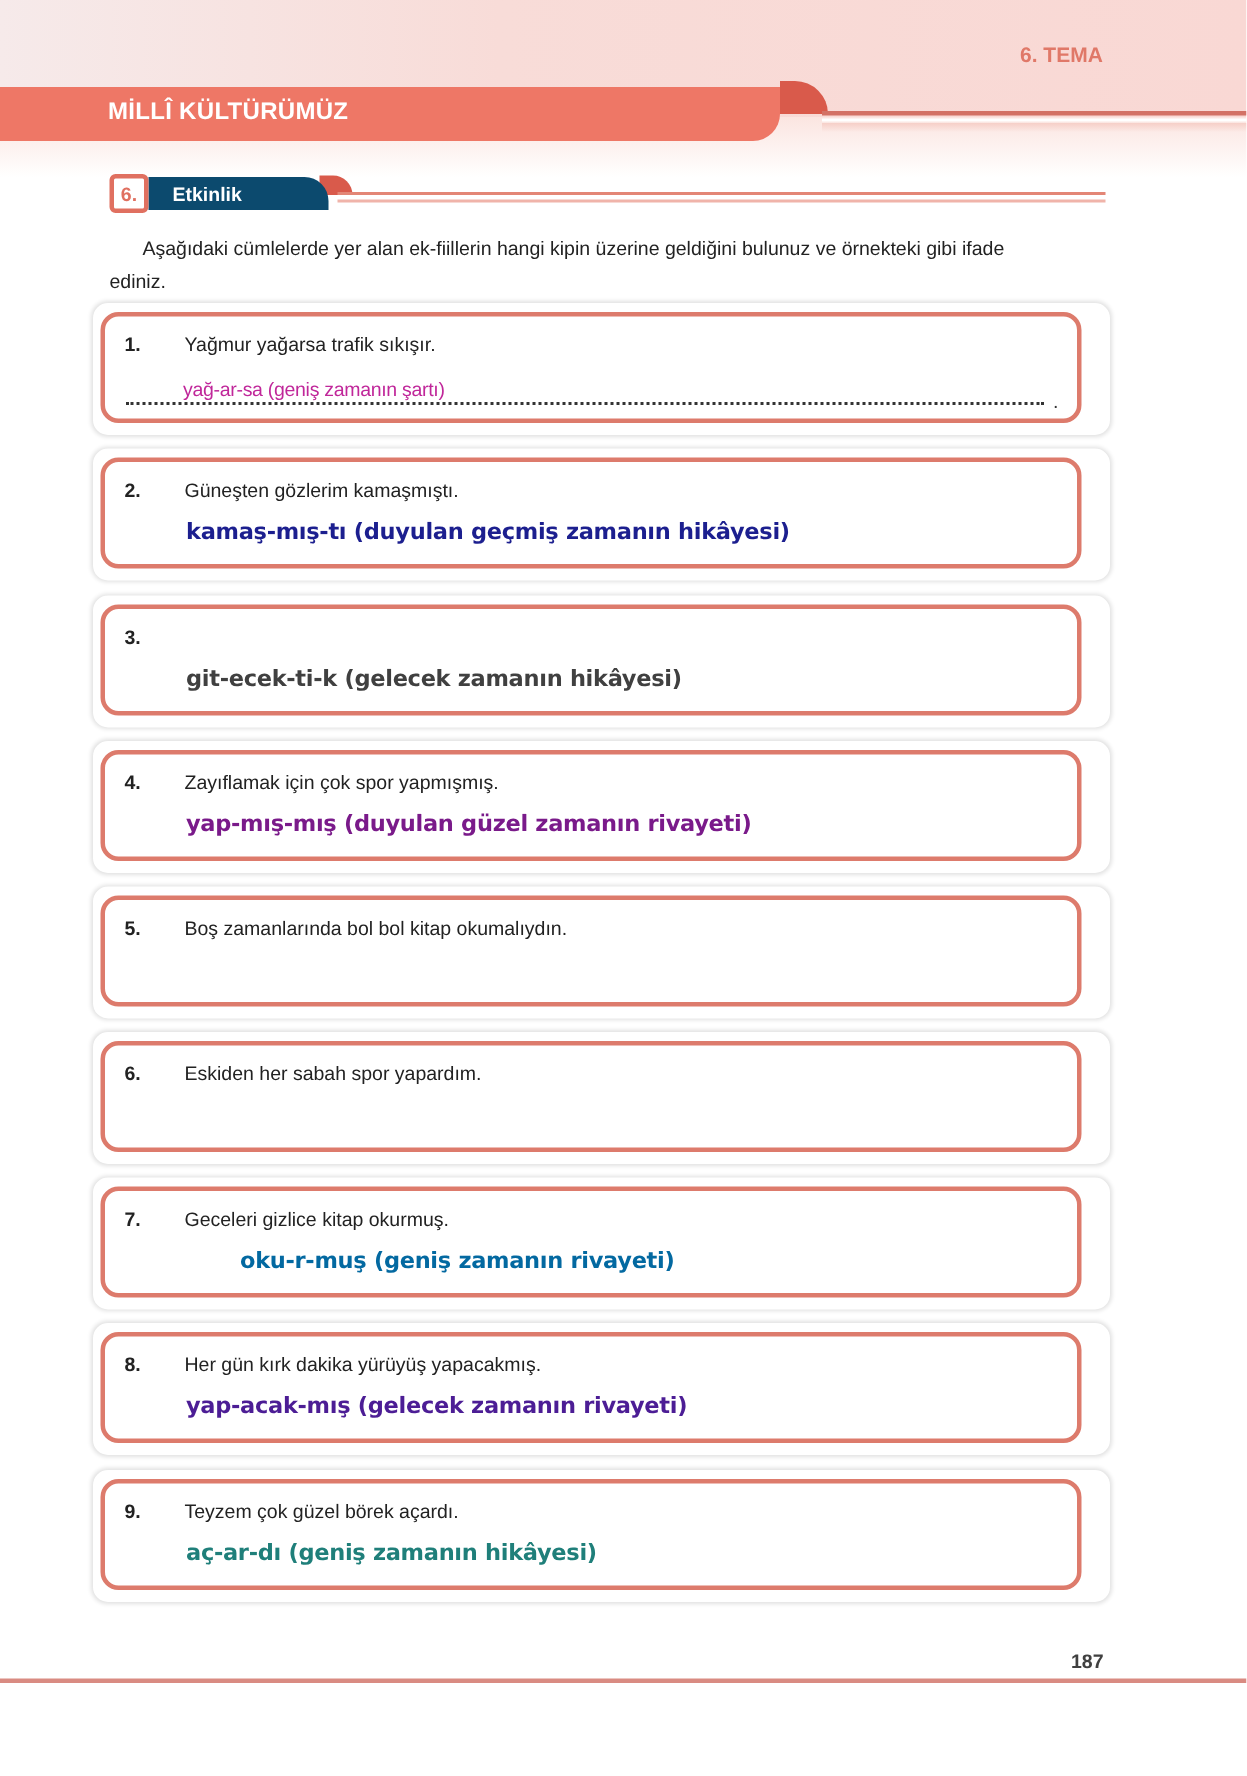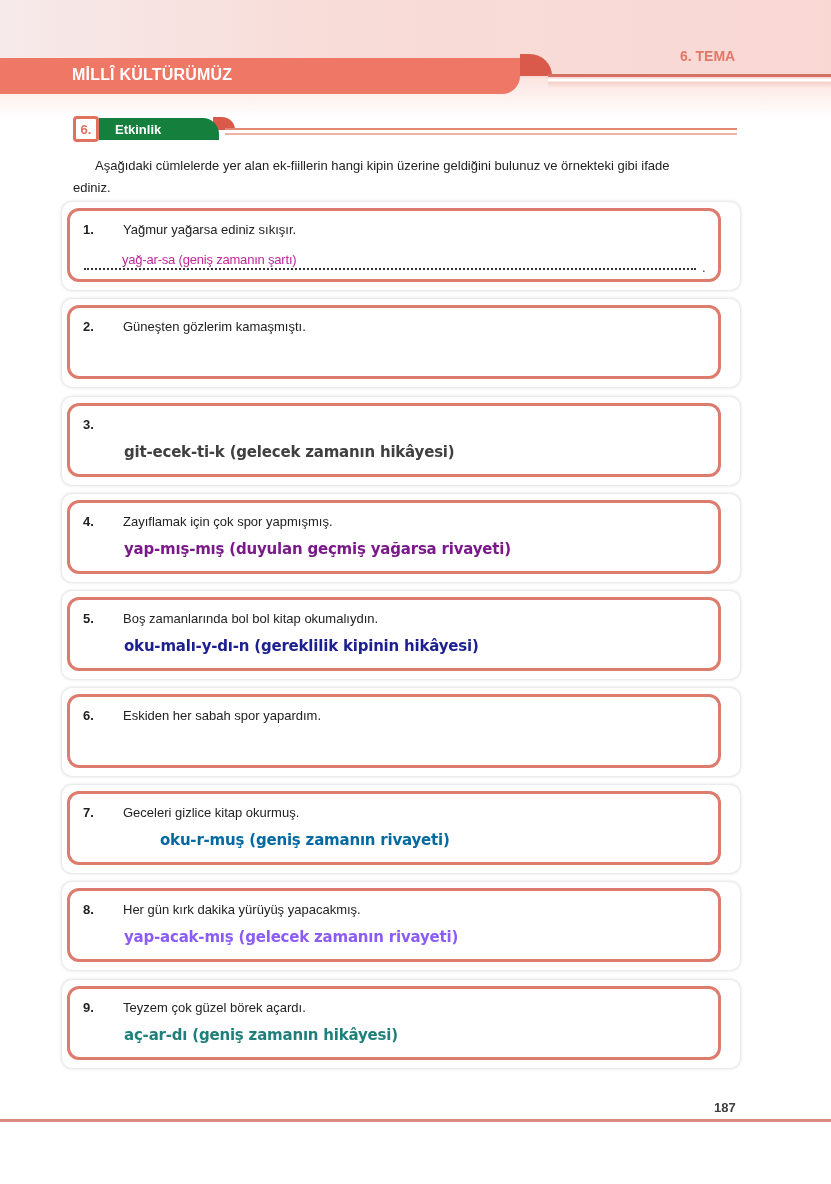--- a/index.html
+++ b/index.html
@@ -35,33 +35,33 @@
   }
   .header-line-3 {
     position: absolute; left: 548px; top: 82px; width: 283px; height: 6px;
     background: linear-gradient(180deg, #f6cfc8, rgba(255,255,255,0));
   }
   .chapter-title {
     position: absolute; left: 72px; top: 66px; color: #fff;
     font-weight: bold; font-size: 16px; letter-spacing: 0.2px;
   }
   .theme-label {
-    position: absolute; left: 680px; top: 48px; color: #e07868;
+    position: absolute; left: 680px; top: 28px; color: #e07868;
     font-weight: bold; font-size: 14px;
   }
 
   .activity-num {
     position: absolute; left: 73px; top: 116px; width: 26px; height: 26px;
     border: 3px solid #e07060; border-radius: 4px; background: #fff;
     box-sizing: border-box; color: #e07060; font-weight: bold; font-size: 13px;
     display: flex; align-items: center; justify-content: center;
   }
   .activity-tab {
     position: absolute; left: 99px; top: 118px; width: 120px; height: 22px;
-    background: #15803d; border-top-right-radius: 16px;
+    background: #0c4a6e; border-top-right-radius: 16px;
     color: #fff; font-weight: bold; font-size: 13px;
     display: flex; align-items: center; padding-left: 16px; box-sizing: border-box;
   }
   .activity-tab-curl {
     position: absolute; left: 213px; top: 117px; width: 22px; height: 13px;
     background: #d95a4b; border-top-right-radius: 14px;
   }
   .activity-line {
     position: absolute; left: 225px; top: 128px; width: 512px; height: 2px; background: #e38676;
   }
@@ -137,63 +137,63 @@
 
 <div class="instruction">
   <span>Aşağıdaki cümlelerde yer alan ek-fiillerin hangi kipin üzerine geldiğini bulunuz ve örnekteki gibi ifade</span>
   <span class="cont">ediniz.</span>
 </div>
 
 <div id="cards">
     <div class="card-outer" style="top: 202px;">
       <div class="card-inner"></div>
       <div class="card-num">1.</div>
-      <div class="card-sentence">Yağmur yağarsa ediniz sıkışır.</div>
+      <div class="card-sentence">Yağmur yağarsa trafik sıkışır.</div>
       <div class="dotted-line"></div>
       <div class="dot-end">.</div>
       <div class="card-answer plain" style="color: rgb(192, 39, 154);">yağ-ar-sa (geniş zamanın şartı)</div>
     </div>
     <div class="card-outer" style="top: 299px;">
       <div class="card-inner"></div>
       <div class="card-num">2.</div>
       <div class="card-sentence">Güneşten gözlerim kamaşmıştı.</div>
+      <div class="card-answer" style="color: rgb(28, 31, 143);">kamaş-mış-tı (duyulan geçmiş zamanın hikâyesi)</div>
     </div>
     <div class="card-outer" style="top: 397px;">
       <div class="card-inner"></div>
       <div class="card-num">3.</div>
       <div class="card-answer" style="color: #404040;">git-ecek-ti-k (gelecek zamanın hikâyesi)</div>
     </div>
     <div class="card-outer" style="top: 494px;">
       <div class="card-inner"></div>
       <div class="card-num">4.</div>
       <div class="card-sentence">Zayıflamak için çok spor yapmışmış.</div>
-      <div class="card-answer" style="color: rgb(122, 26, 138);">yap-mış-mış (duyulan geçmiş yağarsa rivayeti)</div>
+      <div class="card-answer" style="color: rgb(122, 26, 138);">yap-mış-mış (duyulan güzel zamanın rivayeti)</div>
     </div>
     <div class="card-outer" style="top: 591px;">
       <div class="card-inner"></div>
       <div class="card-num">5.</div>
       <div class="card-sentence">Boş zamanlarında bol bol kitap okumalıydın.</div>
-      <div class="card-answer" style="color: rgb(28, 31, 143);">oku-malı-y-dı-n (gereklilik kipinin hikâyesi)</div>
     </div>
     <div class="card-outer" style="top: 688px;">
       <div class="card-inner"></div>
       <div class="card-num">6.</div>
       <div class="card-sentence">Eskiden her sabah spor yapardım.</div>
     </div>
     <div class="card-outer" style="top: 785px;">
       <div class="card-inner"></div>
       <div class="card-num">7.</div>
       <div class="card-sentence">Geceleri gizlice kitap okurmuş.</div>
       <div class="card-answer" style="color: #0369a1; margin-left: 36px;">oku-r-muş (geniş zamanın rivayeti)</div>
     </div>
     <div class="card-outer" style="top: 882px;">
       <div class="card-inner"></div>
       <div class="card-num">8.</div>
       <div class="card-sentence">Her gün kırk dakika yürüyüş yapacakmış.</div>
-      <div class="card-answer" style="color: #8b5cf6;">yap-acak-mış (gelecek zamanın rivayeti)</div>
+      <div class="card-answer" style="color: #4c1d95;">yap-acak-mış (gelecek zamanın rivayeti)</div>
     </div>
     <div class="card-outer" style="top: 980px;">
       <div class="card-inner"></div>
       <div class="card-num">9.</div>
       <div class="card-sentence">Teyzem çok güzel börek açardı.</div>
       <div class="card-answer" style="color: rgb(31, 127, 122);">aç-ar-dı (geniş zamanın hikâyesi)</div>
     </div>
   </div>
 
 <div class="page-number">187</div>

